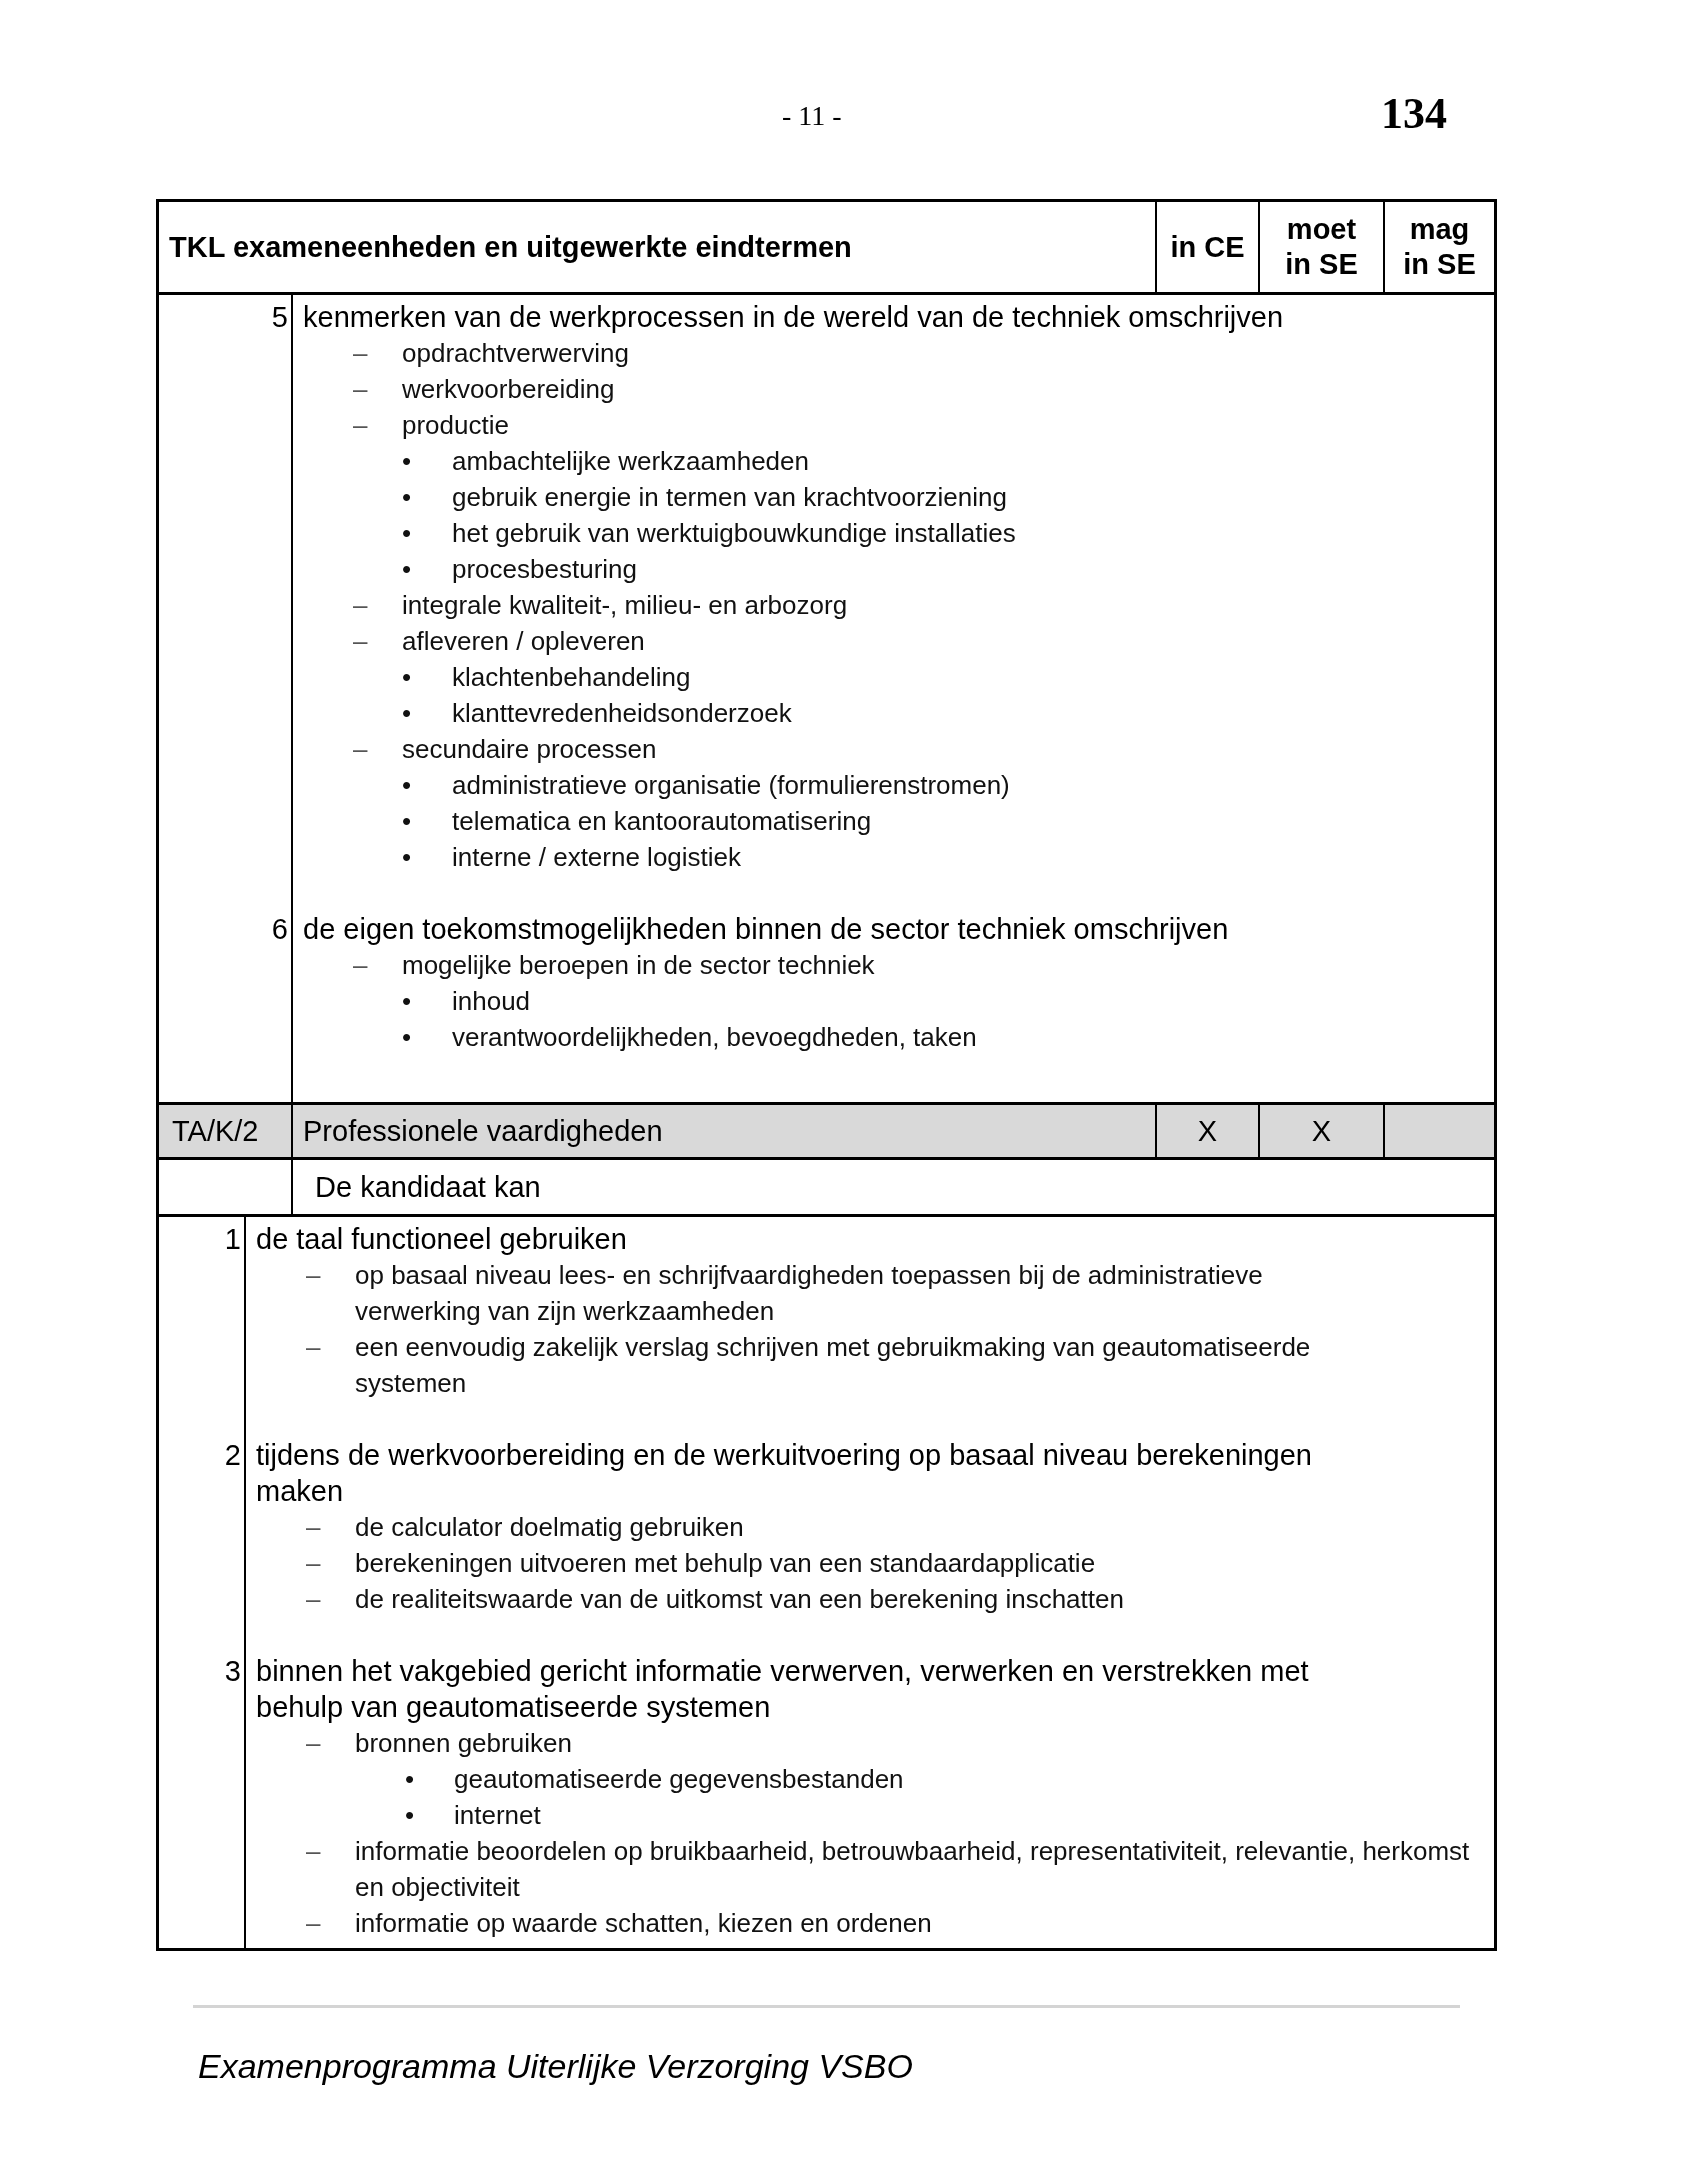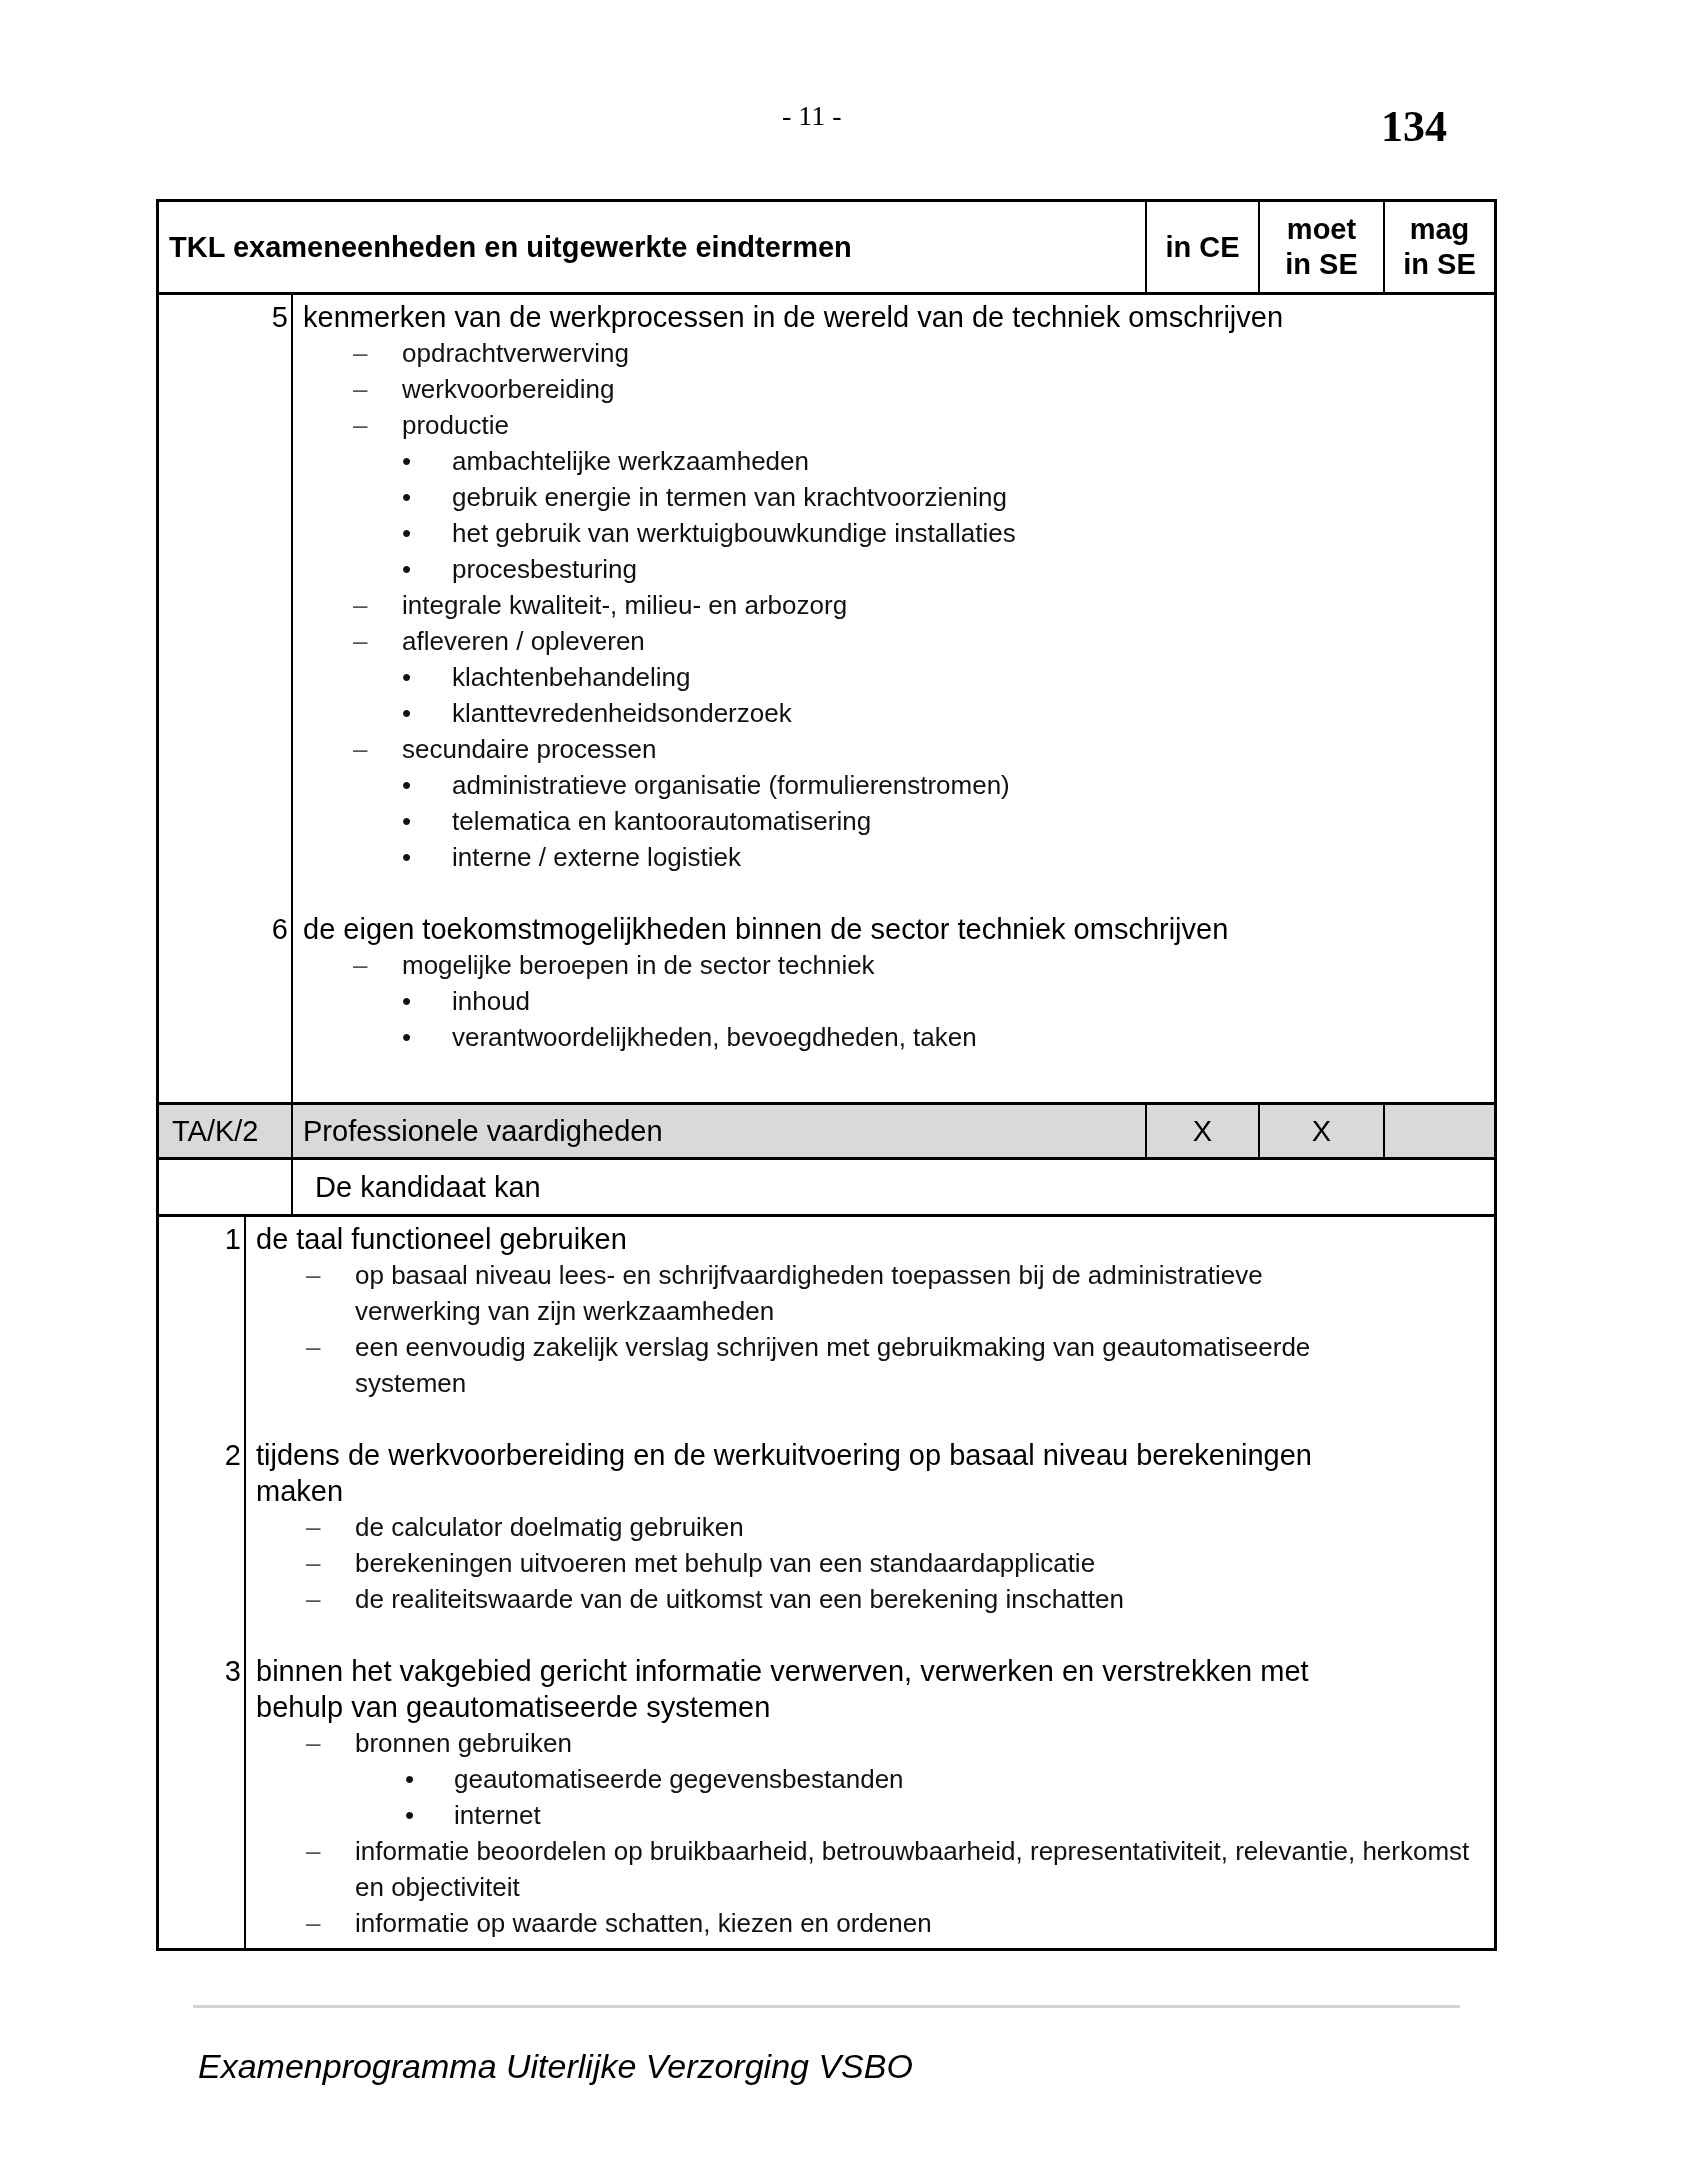--- a/index.html
+++ b/index.html
@@ -1,23 +1,23 @@
 <!DOCTYPE html>
 <html><head>
 <meta charset="utf-8">
 <style>
   html, body { margin:0; padding:0; background:#ffffff; }
   body { width:1683px; height:2178px; position:relative; overflow:hidden; font-family:"Liberation Sans", sans-serif; color:#000; }
   .page-num { position:absolute; top:88px; left:782px; font-family:"Liberation Serif", serif; font-size:28px;margin-top:12px; }
-  .doc-num { position:absolute; top:101px; left:1381px; font-family:"Liberation Serif", serif; font-size:44px; font-weight:bold; }
+  .doc-num { position:absolute; top:88px; left:1381px; font-family:"Liberation Serif", serif; font-size:44px; font-weight:bold; }
   .tbl { position:absolute; left:156px; top:199px; width:1341px; border:3px solid #000; box-sizing:border-box; }
   .row { display:flex; position:relative; box-sizing:border-box; }
   .c1 { width:134px; border-right:2px solid #000; box-sizing:border-box; }
   .c2 { flex:1; box-sizing:border-box; }
-  .c3 { width:113px; border-left:2px solid #000; box-sizing:border-box; text-align:center; }
+  .c3 { width:103px; border-left:2px solid #000; box-sizing:border-box; text-align:center; }
   .c4 { width:125px; border-left:2px solid #000; box-sizing:border-box; text-align:center; }
   .c5 { width:111px; border-left:2px solid #000; box-sizing:border-box; text-align:center; }
   .hdr { height:93px; border-bottom:3px solid #000; font-weight:bold; font-size:29px; }
   .hdr .c2 { display:flex; align-items:center; padding-left:10px; }
   .hdr .c3, .hdr .c4, .hdr .c5 { display:flex; align-items:center; justify-content:center; line-height:35px; }
   .body1 { height:810px; border-bottom:3px solid #000; }
   .gray { height:55px; background:#d9d9d9; border-bottom:3px solid #000; font-size:29px; align-items:center; }
   .gray .c1, .gray .c2, .gray .c3, .gray .c4, .gray .c5 { height:100%; display:flex; align-items:center; }
   .gray .c1 { padding-left:13px; }
   .gray .c2 { padding-left:10px; }

